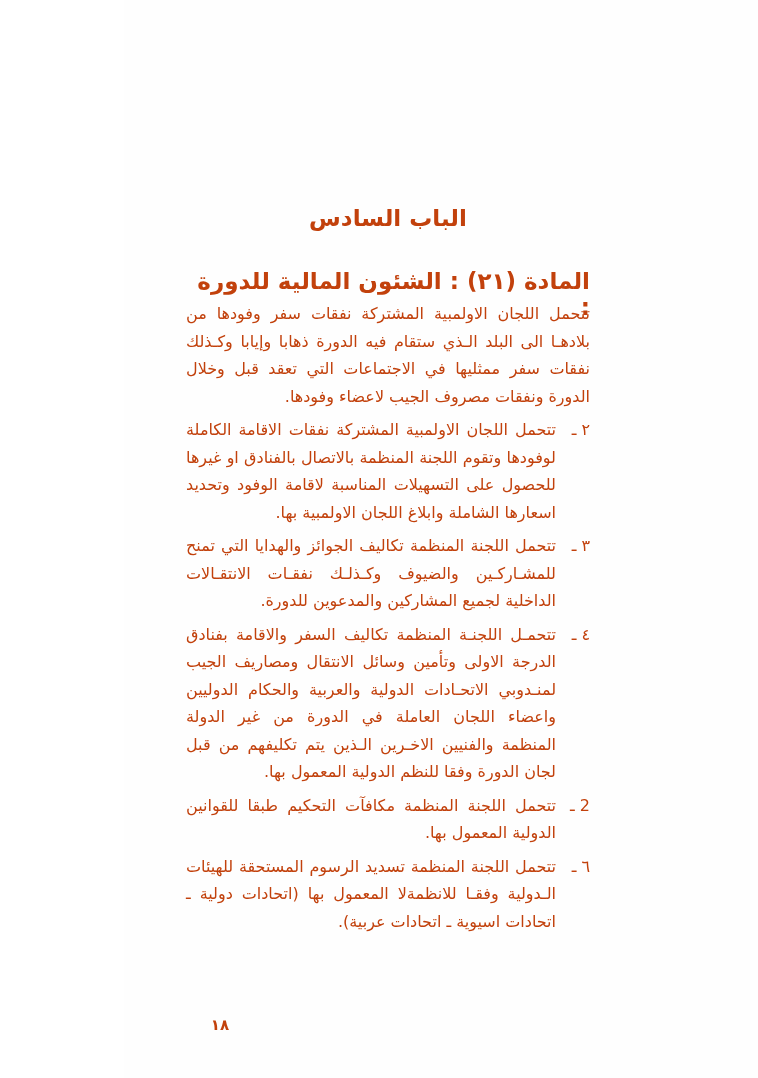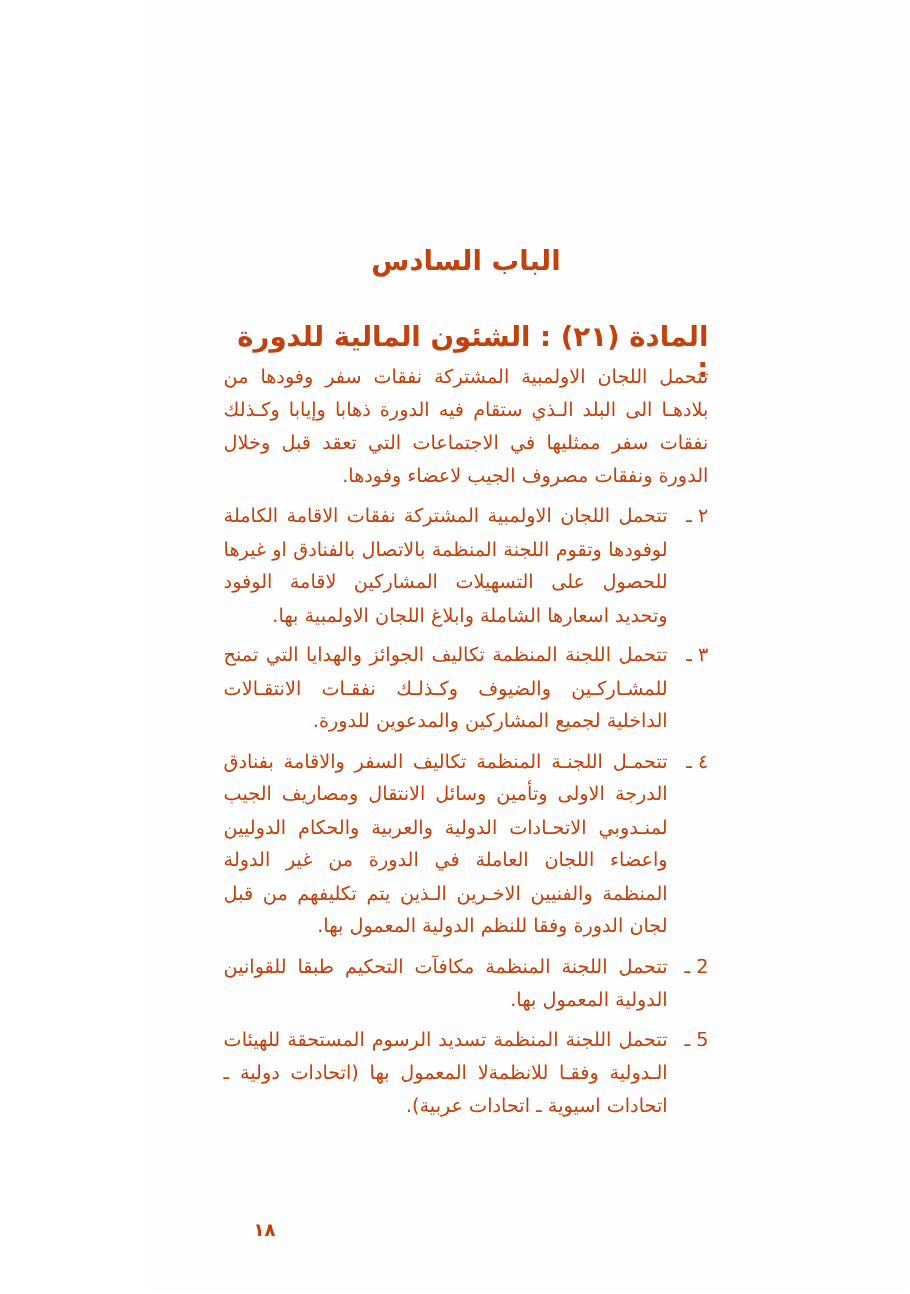--- a/index.html
+++ b/index.html
@@ -101,36 +101,36 @@
     <h1 class="chapter-title">الباب السادس</h1>
 
     <h2 class="article-heading">المادة (٢١) : الشئون المالية للدورة :</h2>
 
     <ol class="items">
         <li class="item">
           <span class="item-text">تتحمل اللجان الاولمبية المشتركة نفقات سفر وفودها من بلادهـا الى البلد الـذي ستقام فيه الدورة ذهابا وإيابا وكـذلك نفقات سفر ممثليها في الاجتماعات التي تعقد قبل وخلال الدورة ونفقات مصروف الجيب لاعضاء وفودها.</span>
         </li>
         <li class="item">
           <span class="item-marker">٢ ـ</span>
-          <span class="item-text">تتحمل اللجان الاولمبية المشتركة نفقات الاقامة الكاملة لوفودها وتقوم اللجنة المنظمة بالاتصال بالفنادق او غيرها للحصول على التسهيلات المشاركين لاقامة الوفود وتحديد اسعارها الشاملة وابلاغ اللجان الاولمبية بها.</span>
+          <span class="item-text">تتحمل اللجان الاولمبية المشتركة نفقات الاقامة الكاملة لوفودها وتقوم اللجنة المنظمة بالاتصال بالفنادق او غيرها للحصول على التسهيلات المناسبة لاقامة الوفود وتحديد اسعارها الشاملة وابلاغ اللجان الاولمبية بها.</span>
         </li>
         <li class="item">
           <span class="item-marker">٣ ـ</span>
           <span class="item-text">تتحمل اللجنة المنظمة تكاليف الجوائز والهدايا التي تمنح للمشـاركـين والضيوف وكـذلـك نفقـات الانتقـالات الداخلية لجميع المشاركين والمدعوين للدورة.</span>
         </li>
         <li class="item">
           <span class="item-marker">٤ ـ</span>
           <span class="item-text">تتحمـل اللجنـة المنظمة تكاليف السفر والاقامة بفنادق الدرجة الاولى وتأمين وسائل الانتقال ومصاريف الجيب لمنـدوبي الاتحـادات الدولية والعربية والحكام الدوليين واعضاء اللجان العاملة في الدورة من غير الدولة المنظمة والفنيين الاخـرين الـذين يتم تكليفهم من قبل لجان الدورة وفقا للنظم الدولية المعمول بها.</span>
         </li>
         <li class="item">
           <span class="item-marker">2 ـ</span>
           <span class="item-text">تتحمل اللجنة المنظمة مكافآت التحكيم طبقا للقوانين الدولية المعمول بها.</span>
         </li>
         <li class="item">
-          <span class="item-marker">5 ـ</span>
+          <span class="item-marker">٦ ـ</span>
           <span class="item-text">تتحمل اللجنة المنظمة تسديد الرسوم المستحقة للهيئات الـدولية وفقـا للانظمةلا المعمول بها (اتحادات دولية ـ اتحادات اسيوية ـ اتحادات عربية).</span>
         </li>
       </ol>
 
     <div class="page-number">١٨</div>
 
   </div>
 </div>
 
 </body></html>

